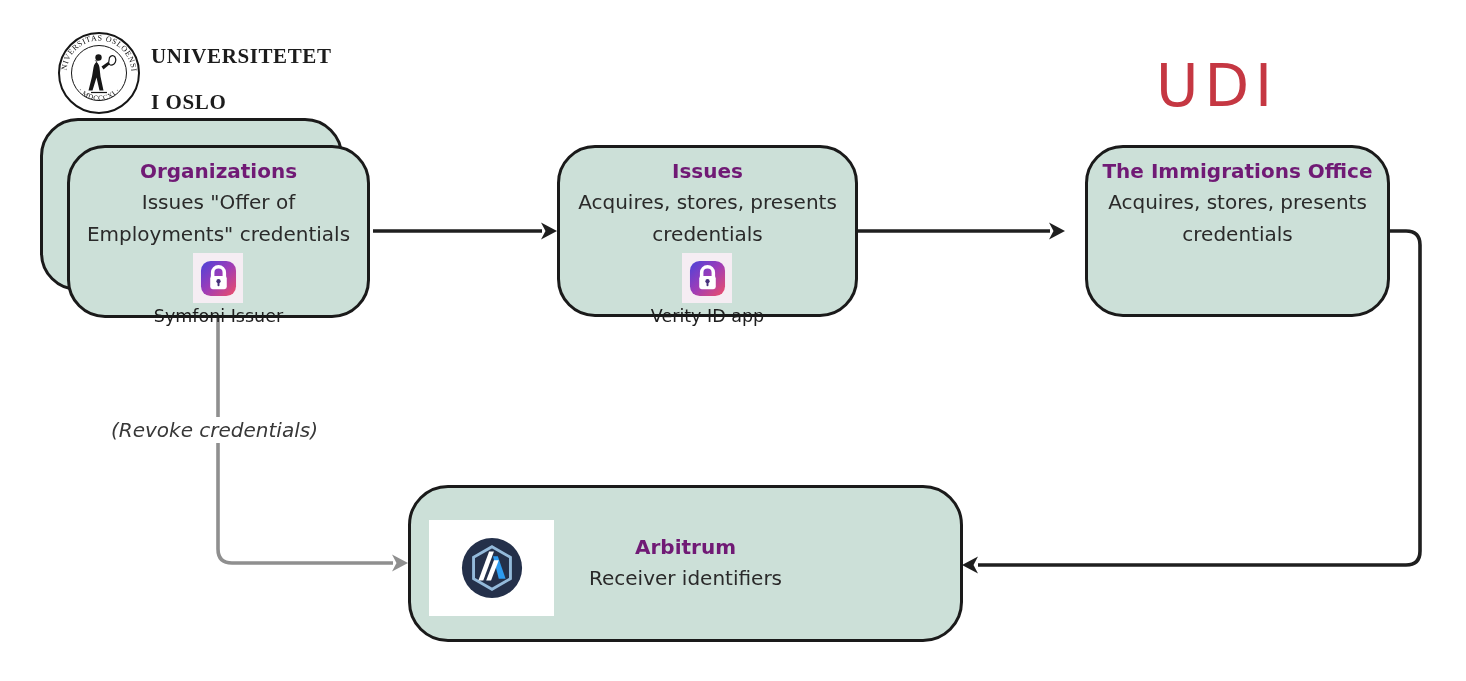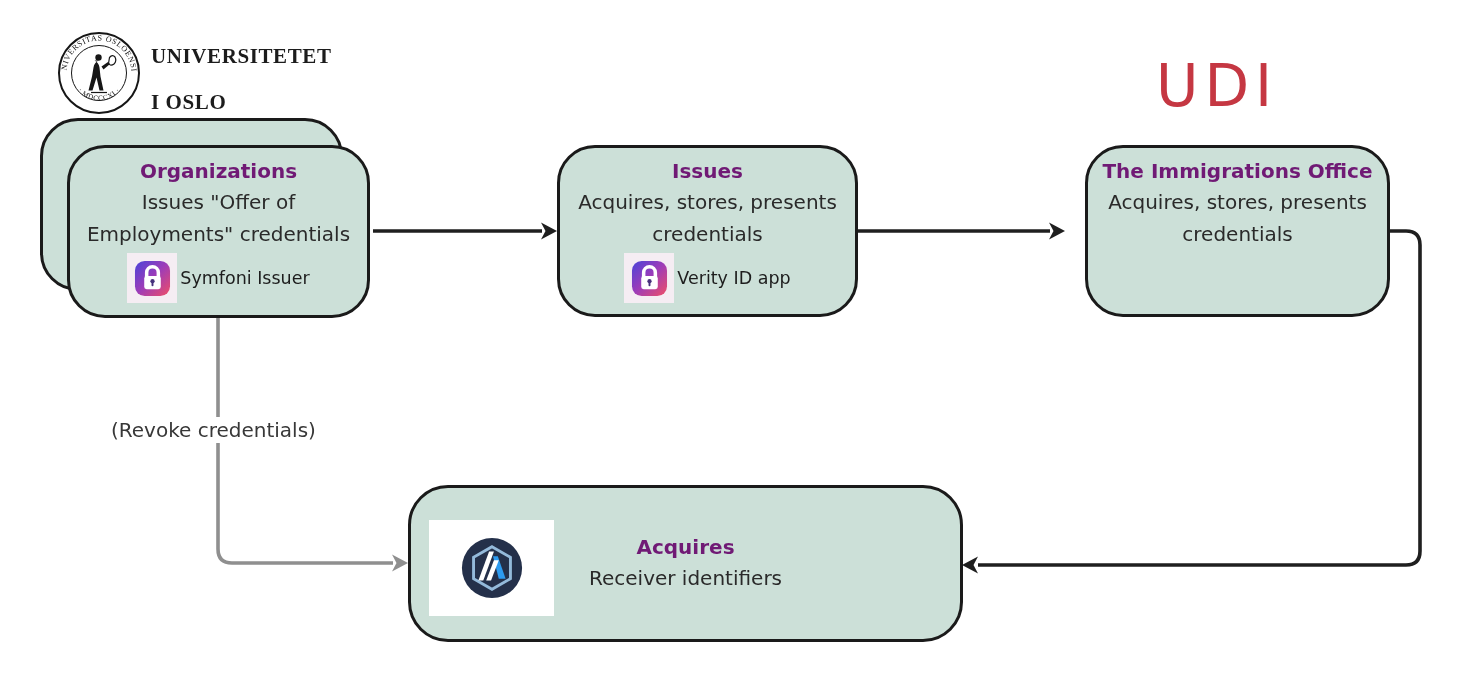--- a/index.html
+++ b/index.html
@@ -24,39 +24,39 @@
   
   .edges{position:absolute;left:0;top:0;width:1466px;height:681px;}
   .edge-black{fill:none;stroke:var(--black-arrow,#1f1f1f);stroke-width:3.6px;}
   .edge-gray{fill:none;stroke:var(--gray-arrow,#8f8f8f);stroke-width:3.6px;}
   .head-black{fill:var(--black-arrow,#1f1f1f);}
   .head-gray{fill:var(--gray-arrow,#8f8f8f);}
   .edge-label{
     position:absolute;background:#ffffff;padding:1px 8px;font-size:20px;color:#383838;
     white-space:nowrap;
   }
-  .revoke-label{left:103px;top:417px;}
+  .revoke-label{left:103px;top:417px;font-style:italic;}
   .verify-label{left:1073px;top:549px;color:#242424;}
   
   .node{
     position:absolute;background:var(--node-fill,#cce0d8);
     border:3px solid var(--node-border,#1a1a1a);border-radius:38px;box-sizing:border-box;
   }
   .node-org-back{left:40px;top:118px;width:303px;height:173px;}
   .node-org{left:67px;top:145px;width:303px;height:173px;}
   .node-holders{left:557px;top:145px;width:301px;height:172px;}
   .node-imm{left:1065px;top:145px;width:305px;height:172px;margin-left:20px;}
   .node-arb{left:408px;top:485px;width:555px;height:157px;border-radius:40px;}
   .node-inner{
     width:100%;height:100%;display:flex;flex-direction:column;align-items:center;
     padding-top:8px;box-sizing:border-box;
   }
   .node-title{font-size:20px;font-weight:bold;line-height:31px;color:#701a75;white-space:nowrap;}
   .node-line{font-size:20px;line-height:31.5px;color:#2a2a2a;white-space:nowrap;}
-  .app-row{display:flex;align-items:center;gap:3px;margin-top:3px;}
+  .app-row{display:flex;align-items:center;gap:3px;margin-top:3px;flex-direction:column;}
   .app-icon-bg{
     width:50px;height:50px;background:#f5edf3;display:flex;align-items:center;justify-content:center;
   }
   .sym-icon{width:37px;height:37px;display:block;}
   .app-label{font-size:17.5px;color:#1d1d1d;white-space:nowrap;}
   
   .arb-logo-bg{
     position:absolute;left:18px;top:32px;width:125px;height:96px;background:#ffffff;
     display:flex;align-items:center;justify-content:center;
   }
@@ -176,20 +176,20 @@
     <div class="arb-logo-bg">
       <svg viewBox="0 0 68 68" width="66" height="66">
         <circle cx="34" cy="34" r="31" fill="#24304a"></circle>
         <polygon points="34,12 53,23 53,45 34,56 15,45 15,23" fill="none" stroke="#94badb" stroke-width="3"></polygon>
         <polygon points="35,22 40,22 48,45 41,45" fill="#2d9bf0"></polygon>
         <polygon points="20,47 25,47 36,17 31,17" fill="#ffffff"></polygon>
         <polygon points="28,47 33,47 41,26 36,26" fill="#ffffff"></polygon>
       </svg>
     </div>
     <div class="arb-text">
-      <div class="node-title">Acquires</div>
+      <div class="node-title">Arbitrum</div>
       <div class="node-line">Receiver identifiers</div>
     </div>
   </div>
 
   <div class="edge-label revoke-label">(Revoke credentials)</div>
 
 </div>
 
 </body></html>

